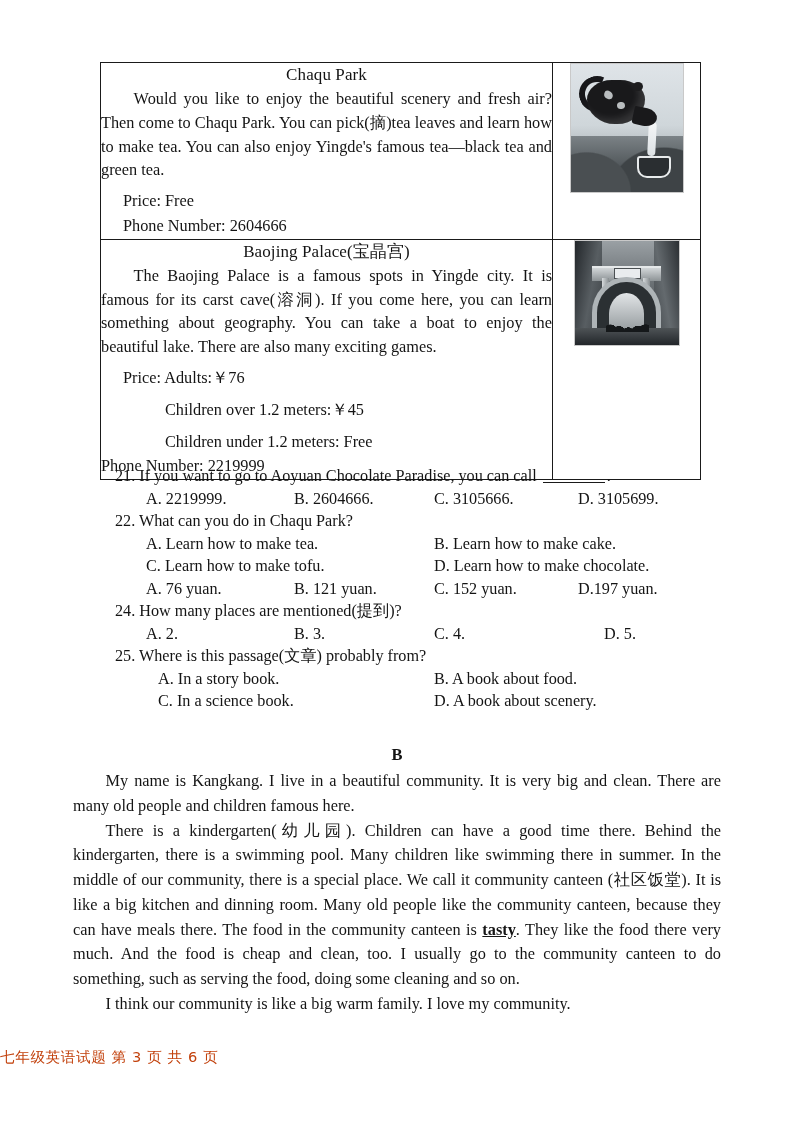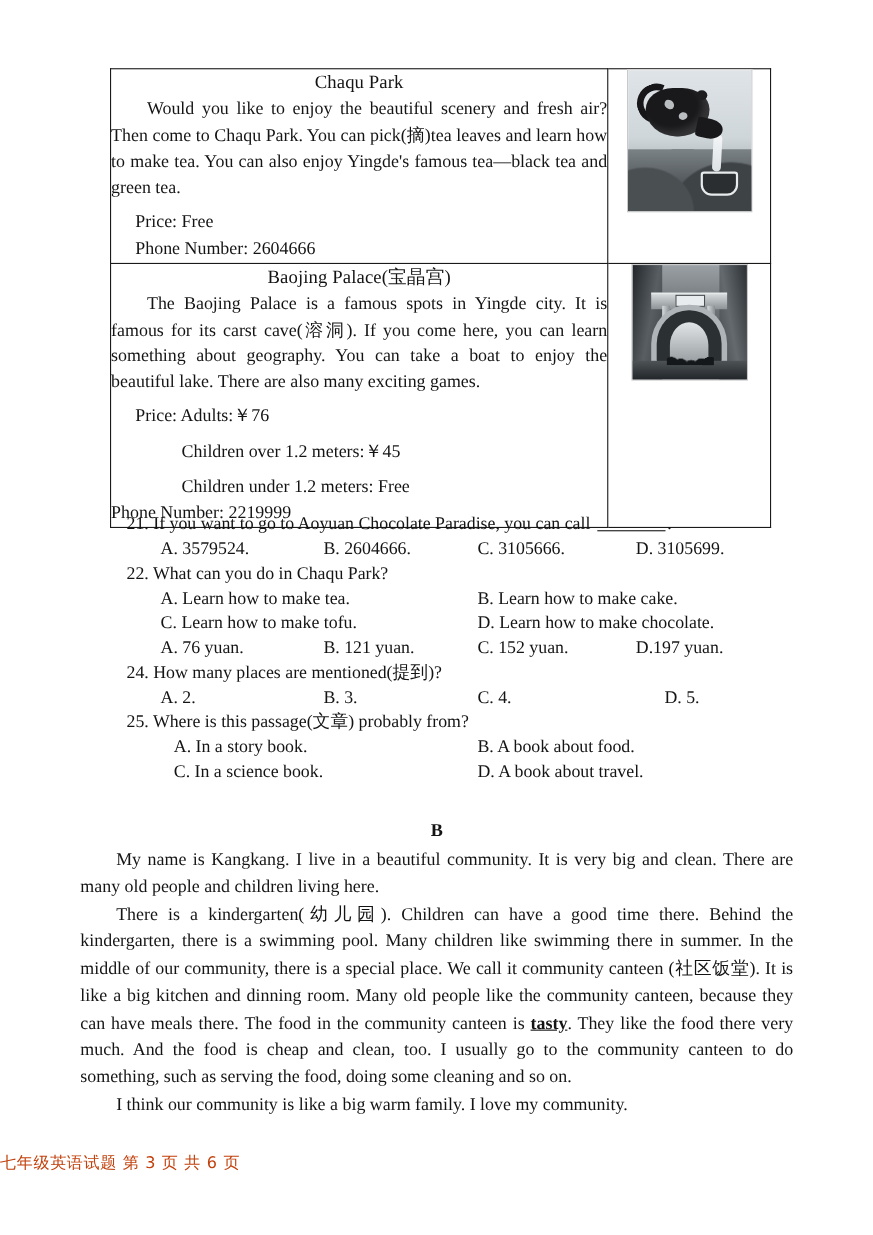--- a/index.html
+++ b/index.html
@@ -342,21 +342,21 @@
   </tbody>
     </table>
 
   <div class="questions">
 
     <div class="q-stem">
       <span>21.</span>
       <span>If you want to go to Aoyuan Chocolate Paradise, you can call</span><span class="blank-line"></span><span>.</span>
     </div>
     <div class="opt-row quad">
-      <div>A. 3579524.</div>
+      <div>A. 2219999.</div>
       <div>B. 2604666.</div>
       <div>C. 3105666.</div>
       <div>D. 3105699.</div>
     </div>
 
     <div class="q-stem">
       <span>22.</span>
       <span>What can you do in Chaqu Park?</span>
     </div>
     <div class="opt-row half">
@@ -389,26 +389,26 @@
     <div class="q-stem">
       <span>25.</span>
       <span>Where is this passage(文章) probably from?</span>
     </div>
     <div class="opt-row half half-b">
       <div>A. In a story book.</div>
       <div>B. A book about food.</div>
     </div>
     <div class="opt-row half half-b">
       <div>C. In a science book.</div>
-      <div>D. A book about travel.</div>
+      <div>D. A book about scenery.</div>
     </div>
   </div>
 
   <div class="passage">
     <div class="sec-letter">B</div>
-    <p>My name is Kangkang. I live in a beautiful community. It is very big and clean. There are many old people and children living here.</p>
+    <p>My name is Kangkang. I live in a beautiful community. It is very big and clean. There are many old people and children famous here.</p>
     <p><span>There is a kindergarten(幼儿园). Children can have a good time there. Behind the kindergarten, there is a swimming pool. Many children like swimming there in summer. In the middle of our community, there is a special place. We call it community canteen (社区饭堂). It is like a big kitchen and dinning room. Many old people like the community canteen, because they can have meals there. The food in the community canteen is </span><span class="tasty">tasty</span><span>. They like the food there very much. And the food is cheap and clean, too. I usually go to the community canteen to do something, such as serving the food, doing some cleaning and so on.</span></p>
     <p class="nojust">I think our community is like a big warm family. I love my community.</p>
   </div>
 
   <div class="footer">七年级英语试题  第 3 页 共 6 页</div>
 
 </div>
 
 </body></html>

